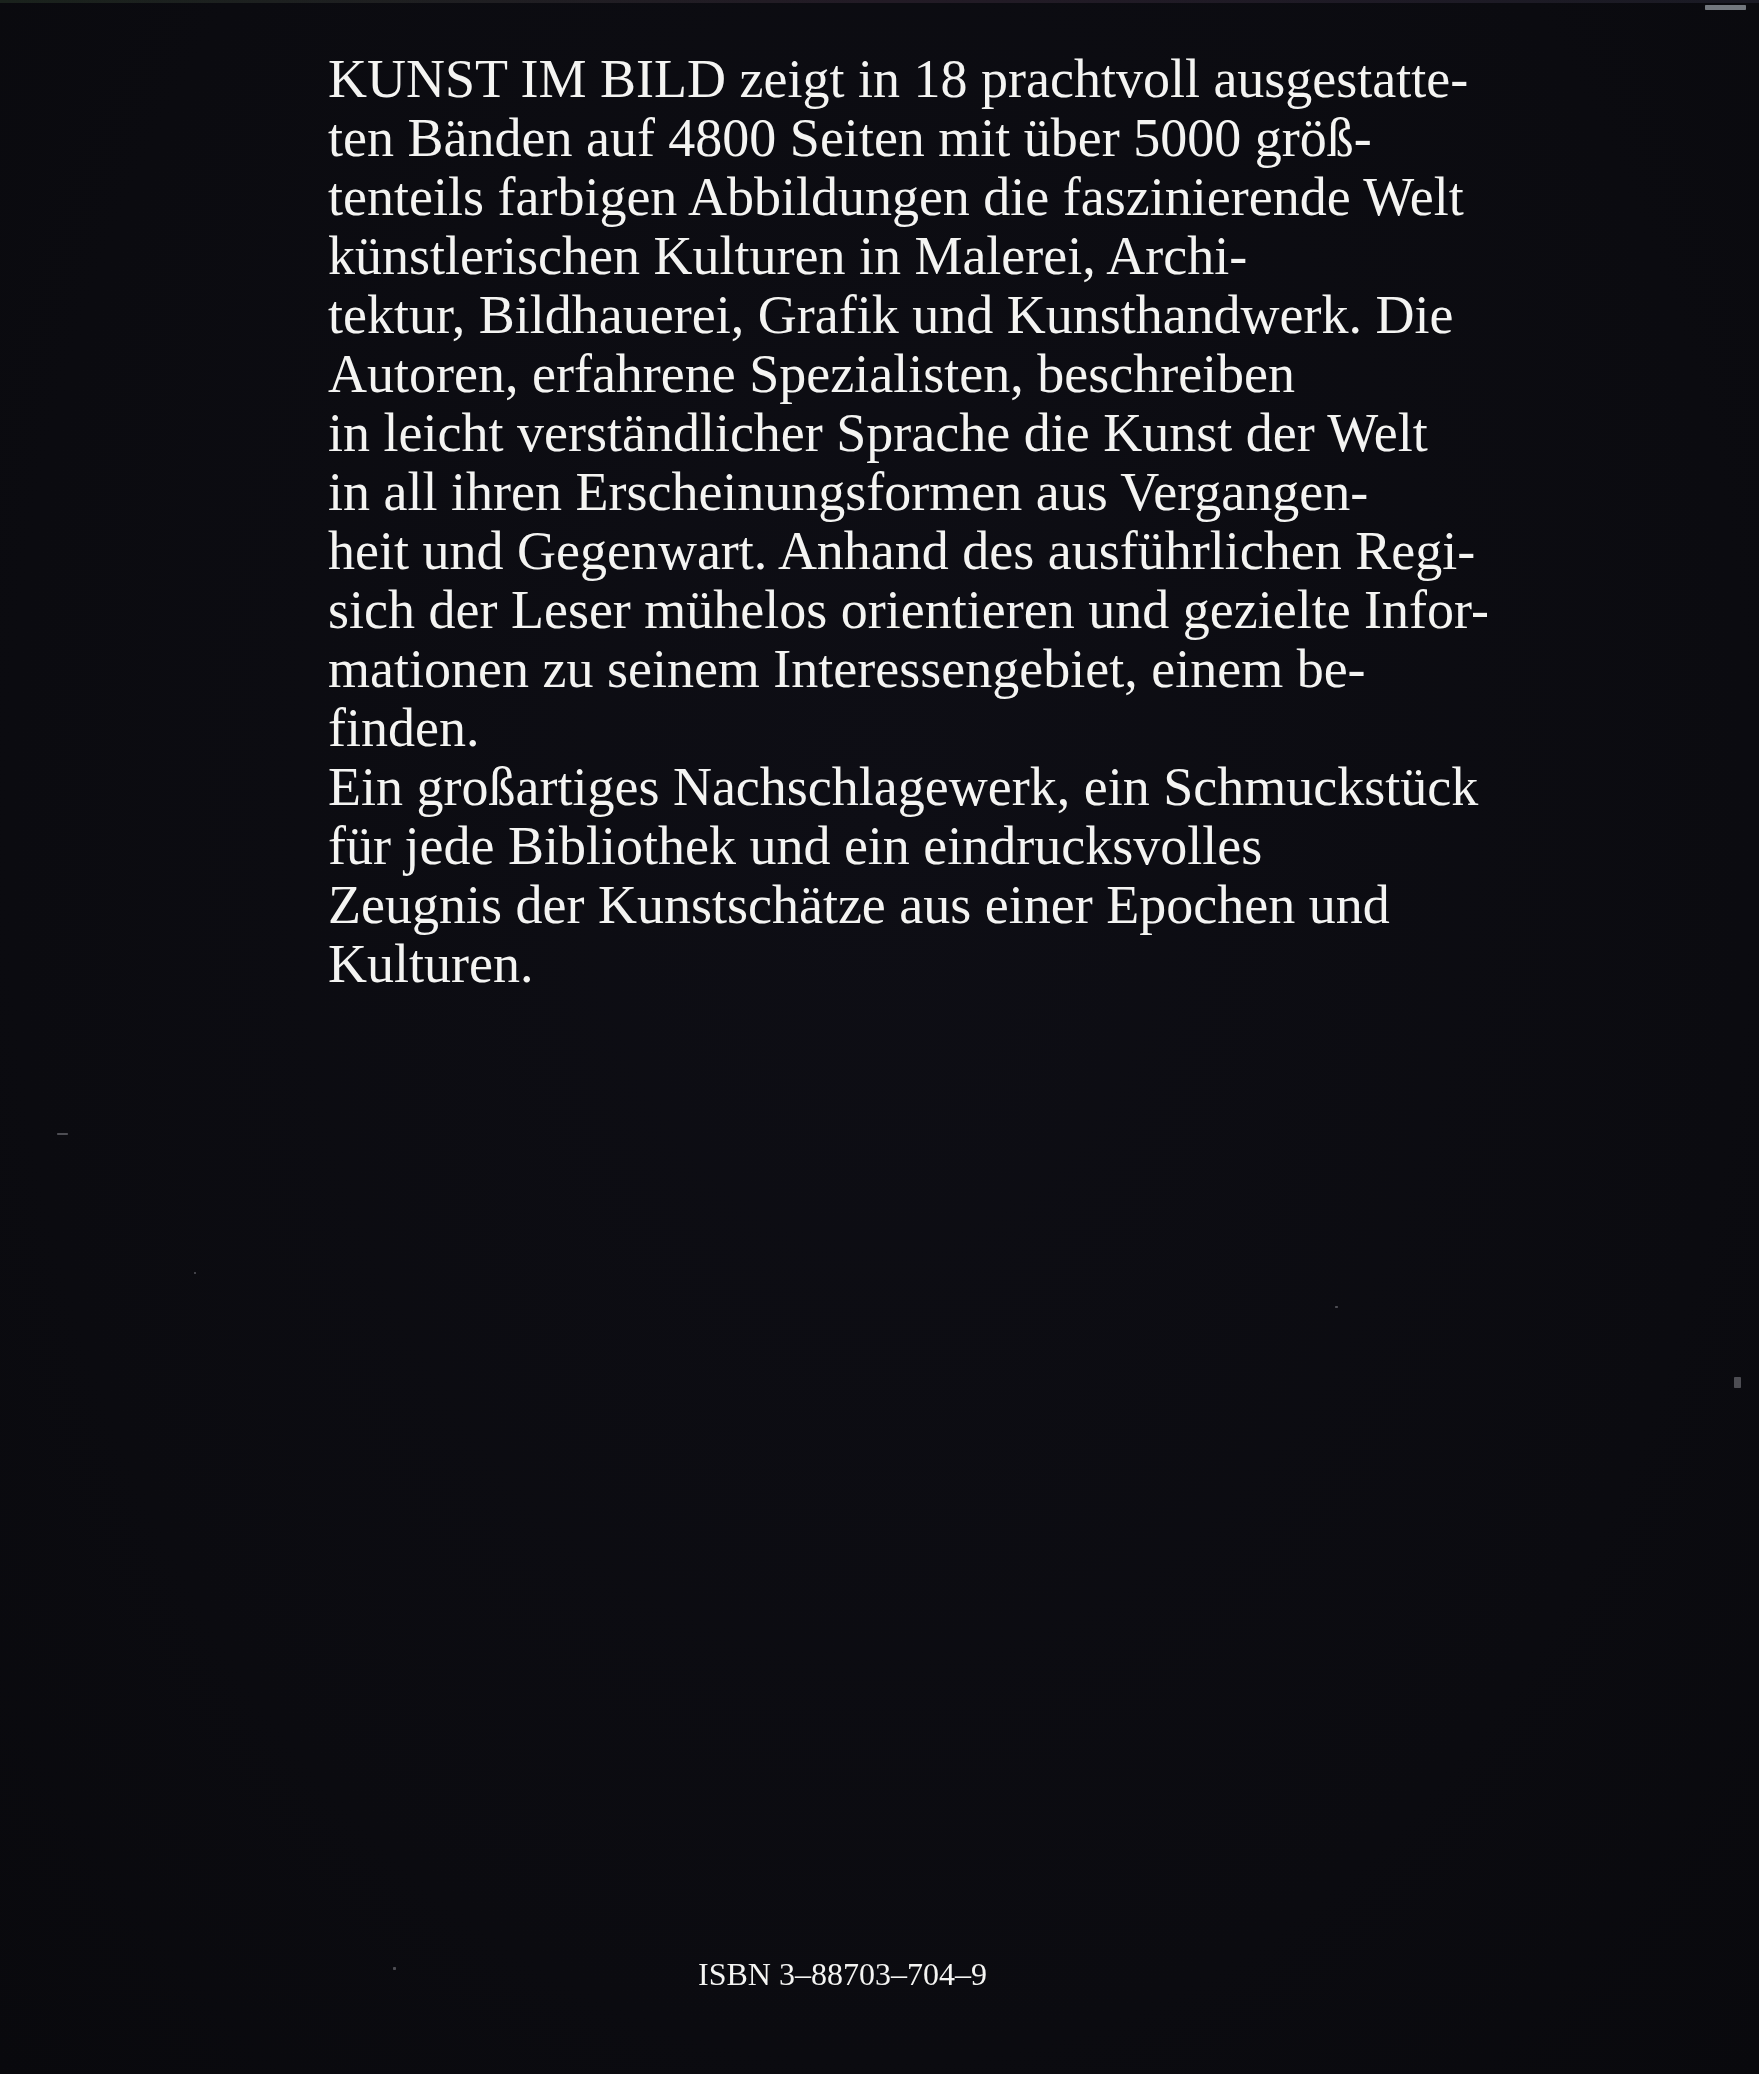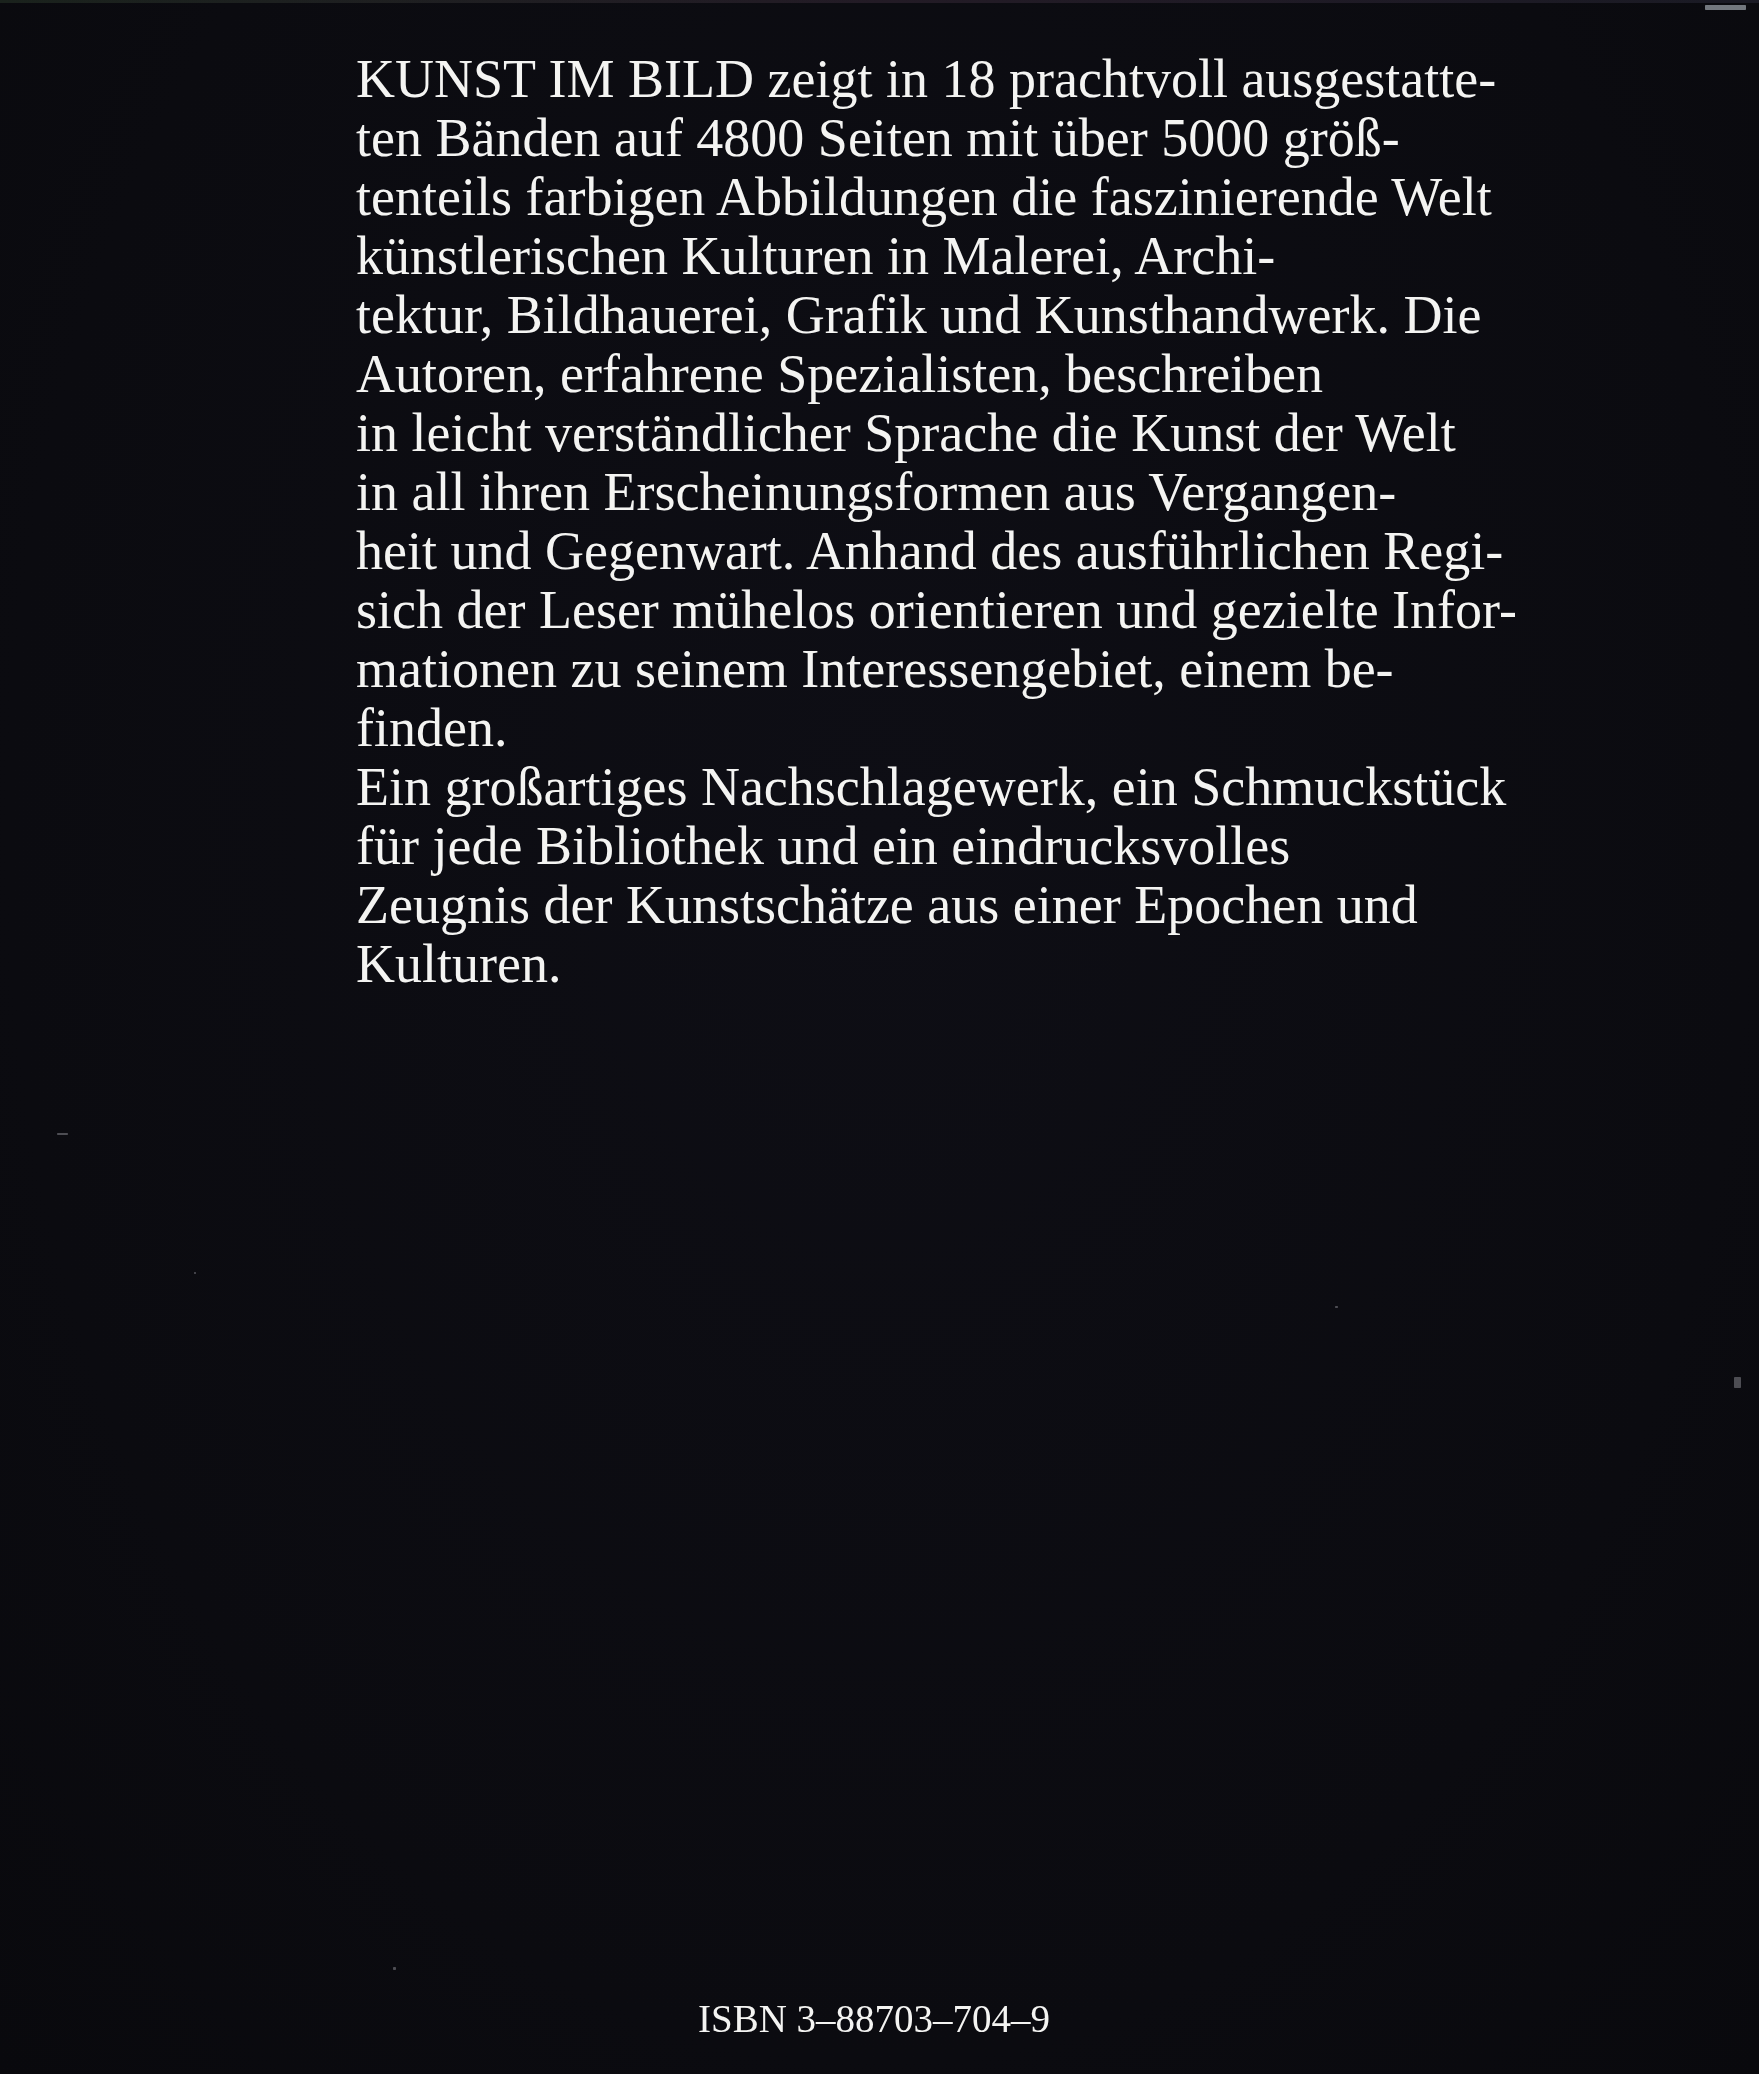--- a/index.html
+++ b/index.html
@@ -35,27 +35,26 @@
     width: 1183px;
     margin: 0;
   }
   .blurb .line {
     display: block;
     font-size: 54px;
     line-height: 59px;
     height: 59px;
     white-space: nowrap;
     letter-spacing: 0px;
-    margin-left: 28px;
   }
   .isbn {
     position: absolute;
     left: 698px;
-    top: 1994px;
-    font-size: 39px;
+    top: 1950px;
+    font-size: 32px;
     line-height: 49px;
     white-space: nowrap;
   }
   .speck {
     position: absolute;
     background: #7a7a80;
     border-radius: 0.8px;
     opacity: 0.6;
   }
 </style>

